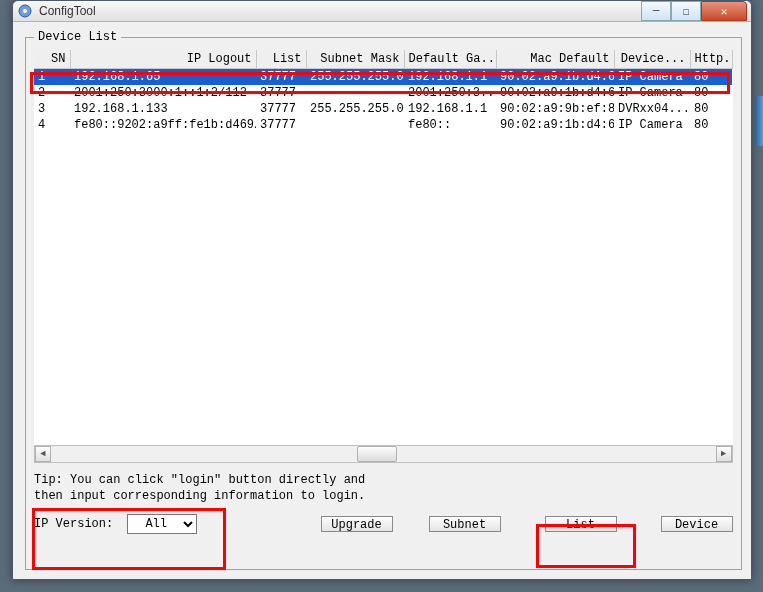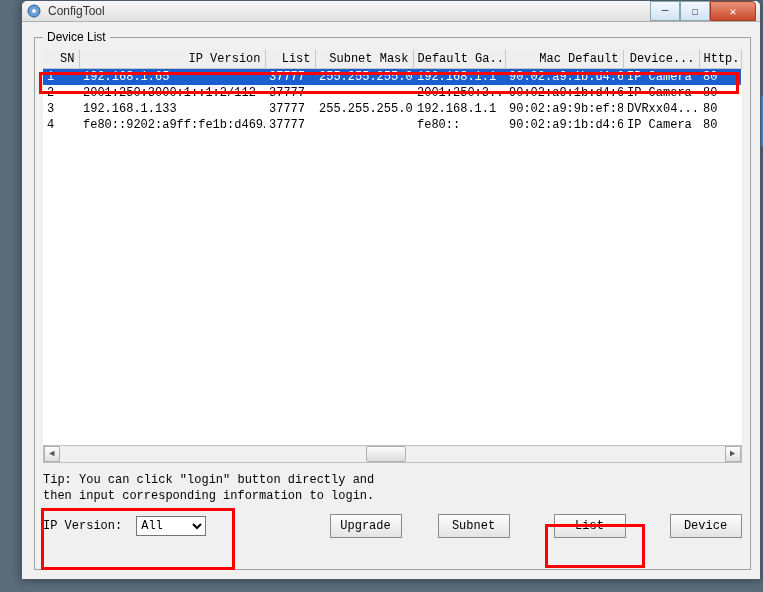--- a/index.html
+++ b/index.html
@@ -9,21 +9,21 @@
     width: 763px;
     height: 592px;
     font-family: "SimSun", "Courier New", monospace;
     font-size: 12px;
     background: #5a6b7a;
     overflow: hidden;
     position: relative;
   }
   .window {
     position: absolute;
-    left: 21px;
+    left: 12px;
     top: 0;
     width: 740px;
     height: 580px;
     background: #f0f0f0;
     border: 1px solid #4a5a6a;
     border-radius: 6px 6px 0 0;
     box-shadow: 0 0 10px rgba(0,0,0,0.4);
     display: flex;
     flex-direction: column;
   }
@@ -74,21 +74,21 @@
     position: relative;
   }
   fieldset.device-list {
     border: 1px solid #a0a0a0;
     margin: 0;
     padding: 6px 8px 10px 8px;
     height: 540px;
     position: relative;
   }
   fieldset.device-list > legend {
-    font-family: Liberation Sans, sans-serif;
+    font-family: Liberation Mono, monospace;
     padding: 0 4px;
   }
   .table-wrap {
     width: 100%;
     height: 395px;
     overflow: hidden;
     background: #fff;
     position: relative;
   }
   table {
@@ -152,24 +152,25 @@
     align-items: center;
     gap: 12px;
   }
   .ipver-label { margin-right: 2px; }
   select.ipver {
     width: 70px;
     font-family: inherit;
     font-size: 12px;
     height: 20px;
     background:#fff;
+    text-align:center;
   }
   .btn {
     width: 72px;
-    height: 24px;
+    height: 16px;
     background: linear-gradient(#fdfdfd,#e4e4e4);
     border: 1px solid #8a8a8a;
     font-family: inherit;
     font-size: 12px;
     cursor: pointer;
   }
   .spacer { flex:1; }
   
   .hl { position:absolute; border:3px solid #ff0000; pointer-events:none; }
   .hl1 { left:4px; top:28px; width:700px; height:22px; }
@@ -213,21 +214,21 @@
               <col style="width:50px">
             <col style="width:98px">
               <col style="width:92px">
               <col style="width:118px">
             <col style="width:76px">
               <col style="width:42px">
           </colgroup>
           <thead>
             <tr>
               <th>SN</th>
-              <th>IP Version</th>
+              <th>IP Logout</th>
               <th>List</th>
               <th>Subnet Mask</th>
               <th>Default Ga...</th>
               <th>Mac Default</th>
               <th>Device...</th>
               <th>Http...</th>
             </tr>
           </thead>
           <tbody id="tbody">
               <tr class="selected">

